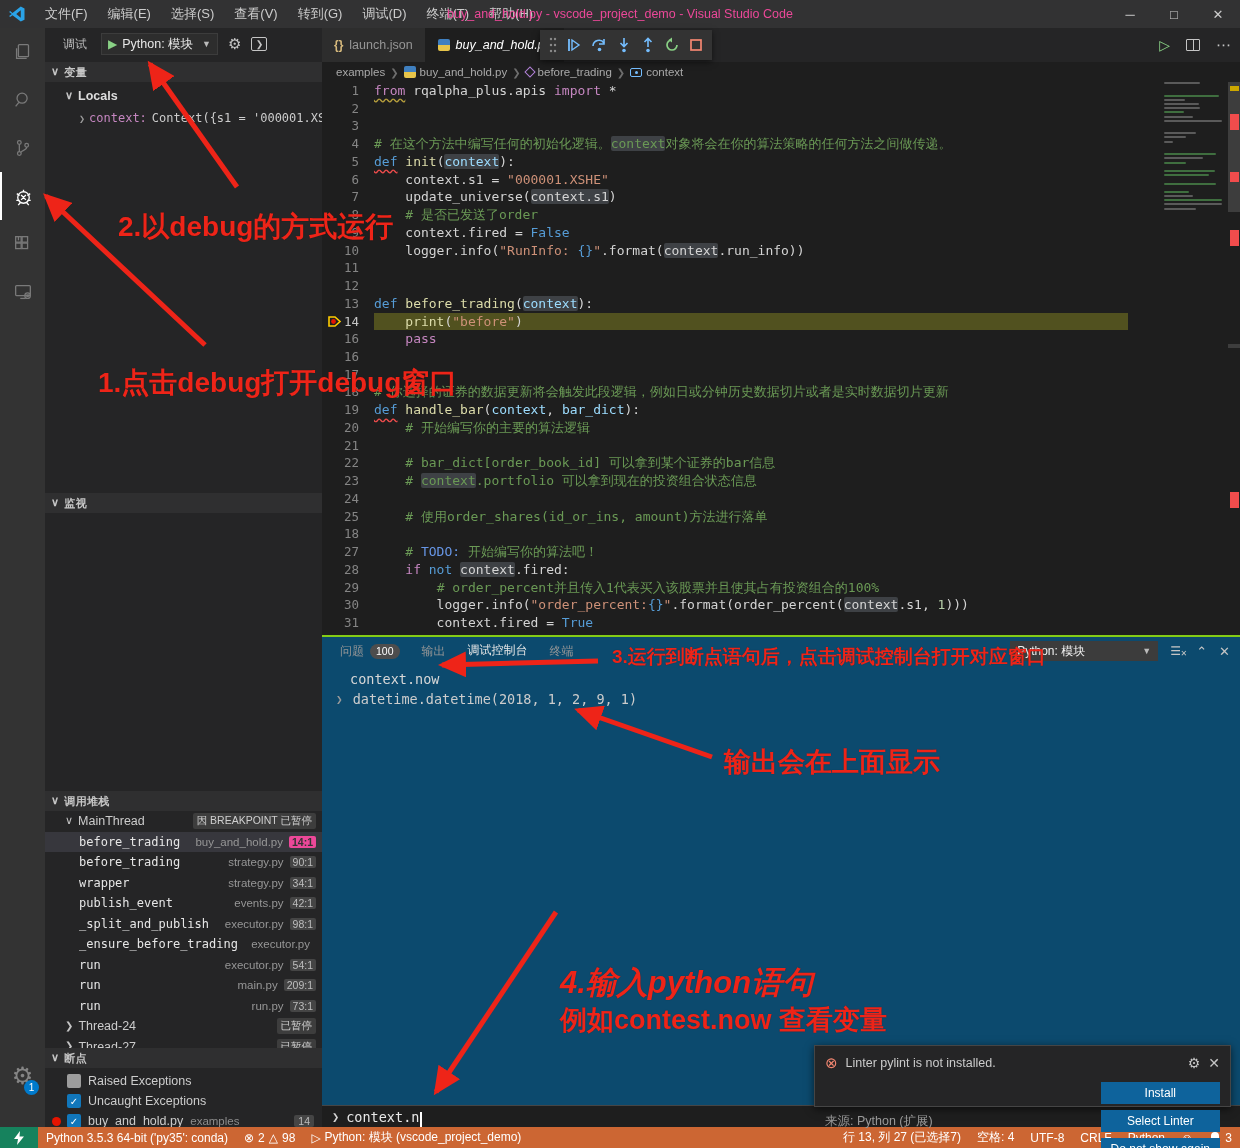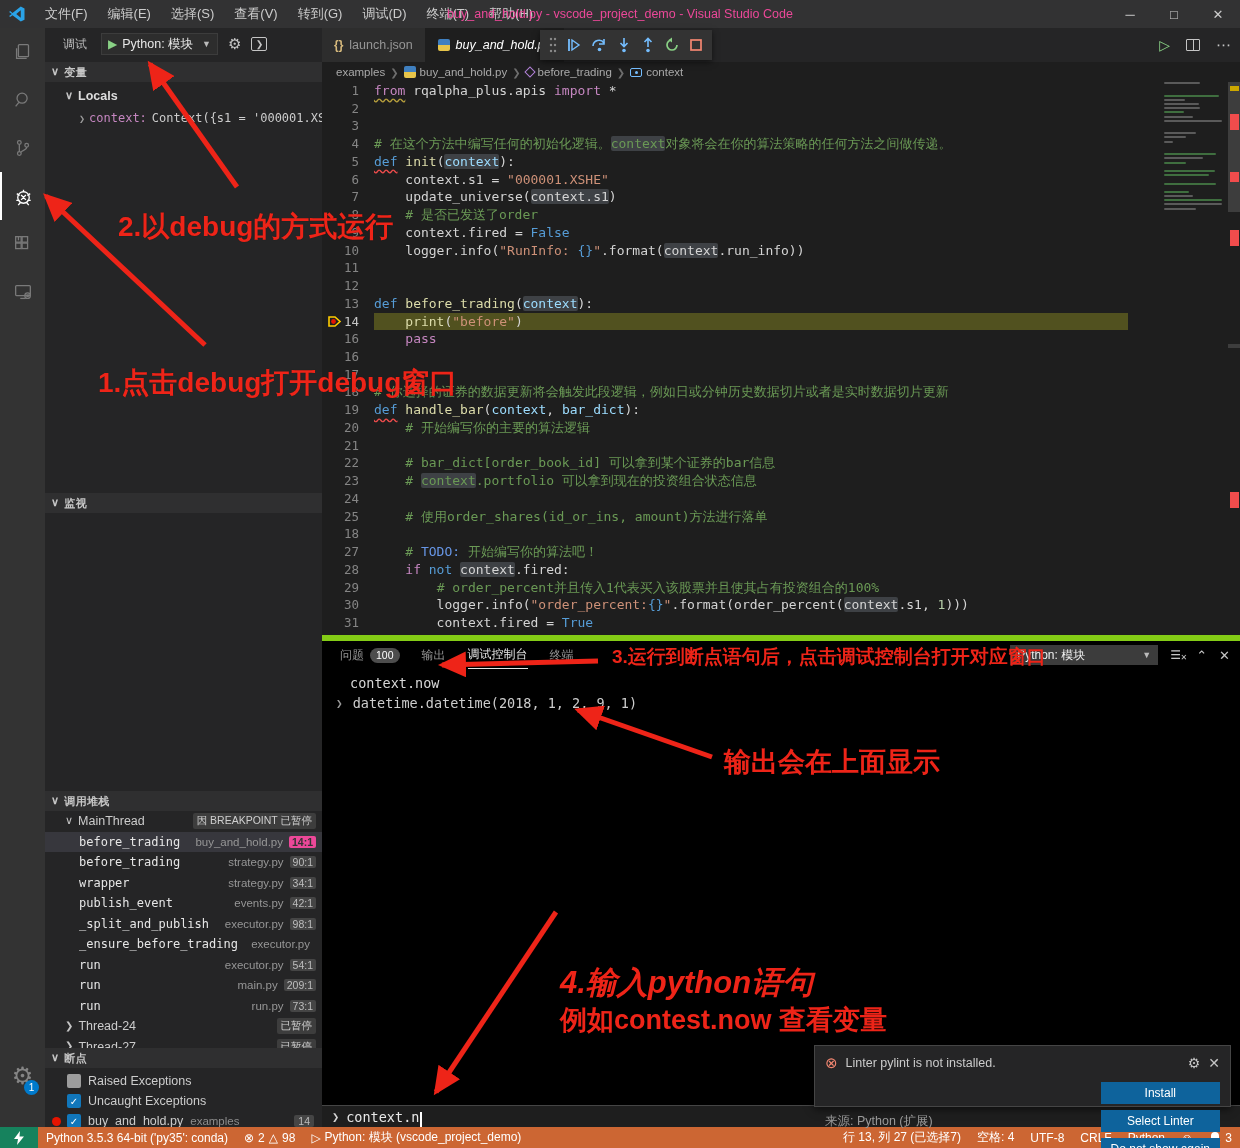--- a/index.html
+++ b/index.html
@@ -95,21 +95,21 @@
   .t-sqr{text-decoration-line:underline;text-decoration-style:wavy;text-decoration-color:#f14c4c;text-underline-offset:3px;}
   .bp-cur{position:absolute;left:6px;top:2px;}
 
   .minimap{position:absolute;right:14px;top:54px;width:62px;height:200px;}
   .mini-line{height:2px;margin-bottom:2.2px;border-radius:1px;}
   .scroll-deco{position:absolute;right:0;top:54px;width:12px;height:553px;background:#1e1e1e;}
   .sd-mark{position:absolute;right:1px;width:9px;}
   .sd-thumb{position:absolute;right:0;width:12px;background:rgba(121,121,121,.35);}
 
   
-  .panel{position:absolute;left:322px;top:635px;width:918px;height:493px;background:#000000;border-top:6px solid #84cc16;}
+  .panel{position:absolute;left:322px;top:635px;width:918px;height:493px;background:#0c4a6e;border-top:2px solid #84cc16;}
   .panel-tabs{position:absolute;left:0;top:0;width:918px;height:28px;display:flex;align-items:center;gap:22px;padding-left:18px;font-size:12px;color:#969696;text-transform:none;}
   .ptab{display:flex;align-items:center;gap:6px;height:28px;}
   .ptab.active{color:#e7e7e7;border-bottom:1px solid #e7e7e7;}
   .ptab-badge{background:#4d4d4d;color:#ffffff;border-radius:8px;padding:0 6px;font-size:10.5px;height:15px;display:flex;align-items:center;}
   .panel-right{position:absolute;right:10px;top:4px;display:flex;align-items:center;gap:12px;}
   .panel-select{display:flex;align-items:center;gap:24px;border:1px solid #3c3c3c;background:#3c3c3c;color:#f0f0f0;font-size:12px;height:20px;padding:0 6px;width:148px;justify-content:space-between;}
   .pr-ico{color:#c5c5c5;font-size:13px;}
   .clear-ico{position:relative;width:14px;height:12px;color:#c5c5c5;font-size:12px;line-height:12px;}
   .console-body{position:absolute;left:0;top:28px;width:918px;height:437px;font-family:"DejaVu Sans Mono",monospace;font-size:13.5px;color:#cccccc;}
   .con-expr{padding:6px 0 2px 28px;color:#d7d7d7;}

